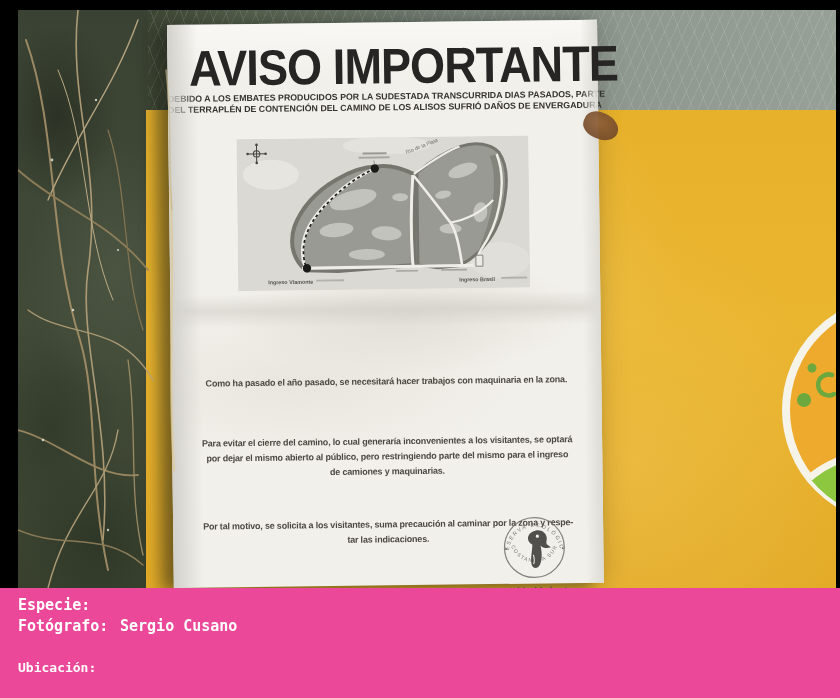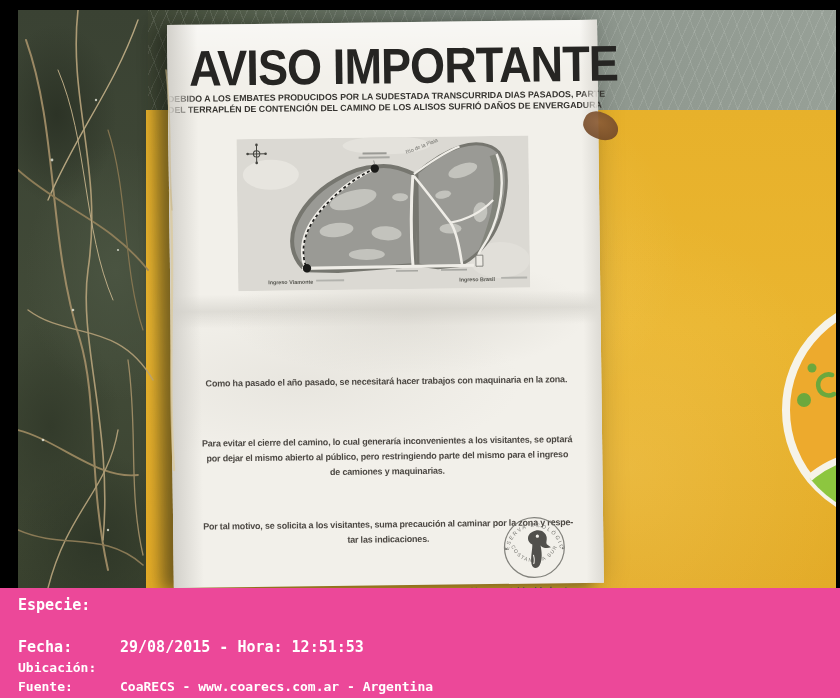--- a/index.html
+++ b/index.html
@@ -229,25 +229,21 @@
     </svg>
   </div>
 
   <div class="tape-leaf"></div>
 </div>
 
 <div class="caption">
   <div class="cap-row row-0">
     <span class="lbl">Especie:</span>
   </div>
-  <div class="cap-row row-2">
-    <span class="lbl">Fecha:</span>
-    <span class="val">29/08/2015 - Hora: 12:51:53</span>
+  <div class="cap-row row-1">
+    <span class="lbl">Fotógrafo:</span>
+    <span class="val">Sergio Cusano</span>
   </div>
   <div class="cap-row row-3">
     <span class="lbl">Ubicación:</span>
   </div>
-  <div class="cap-row row-4">
-    <span class="lbl">Fuente:</span>
-    <span class="val">CoaRECS - www.coarecs.com.ar - Argentina</span>
-  </div>
 
 </div>
 
 </body></html>

